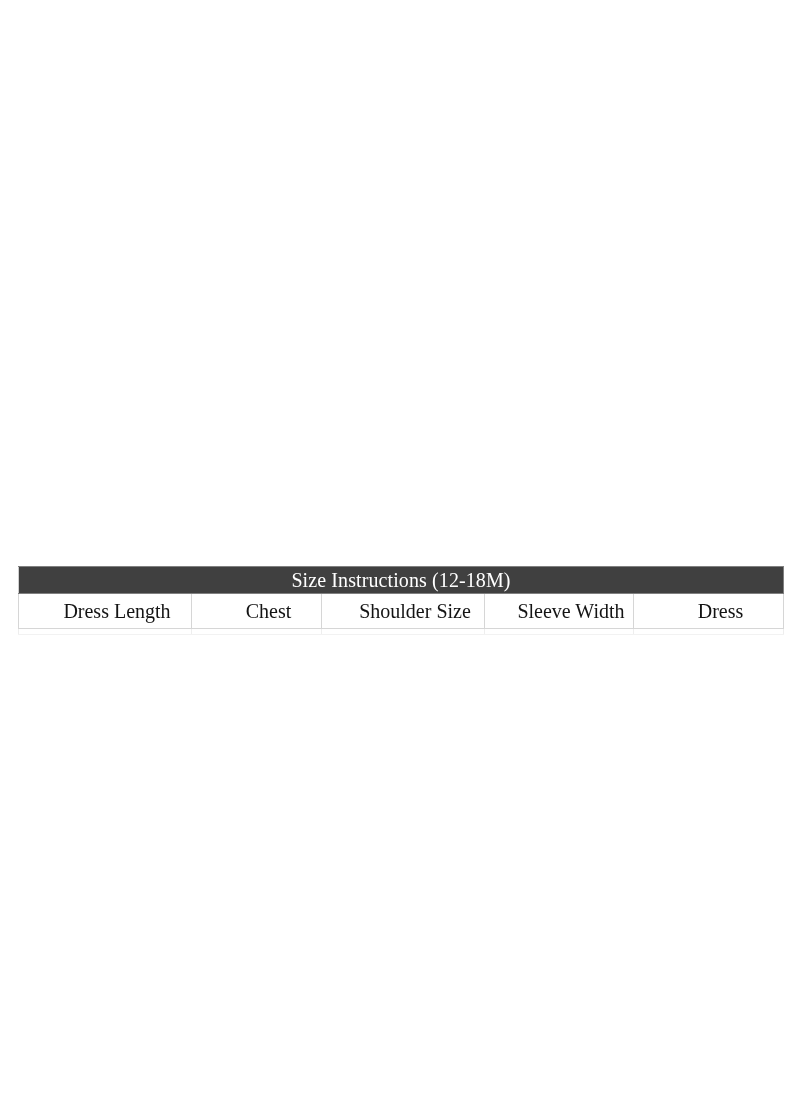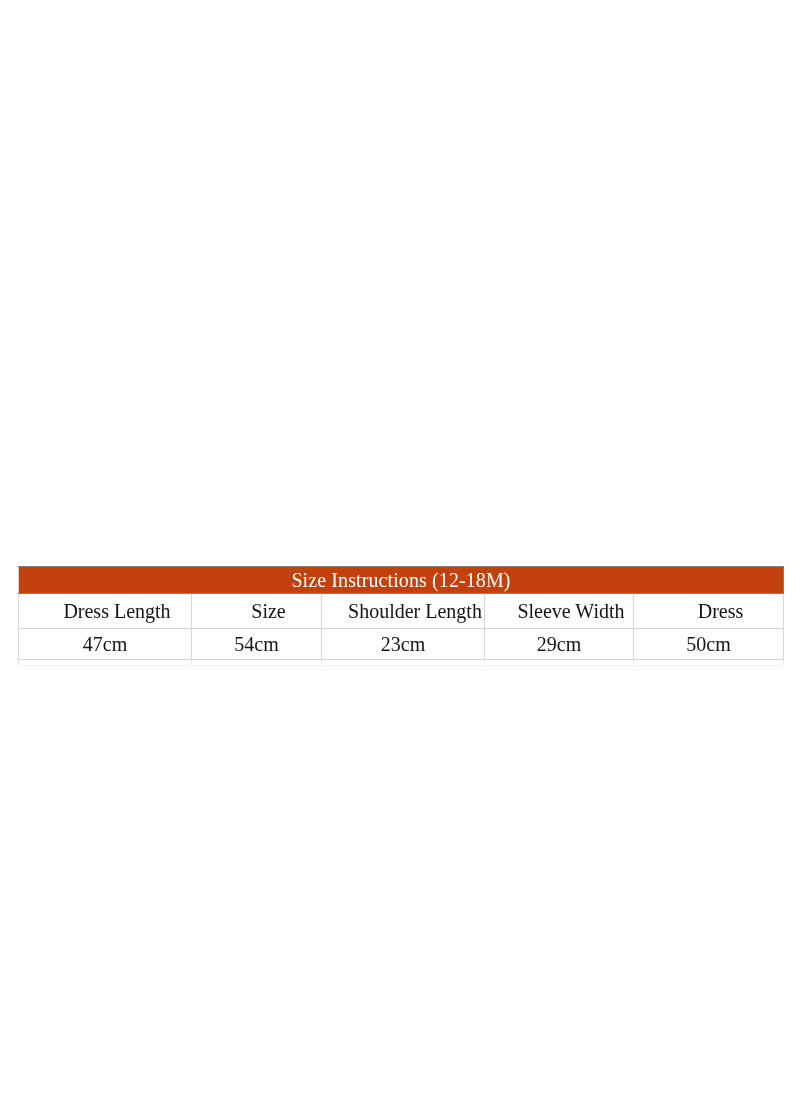--- a/index.html
+++ b/index.html
@@ -33,21 +33,21 @@
   table.size-table td {
     border: 1px solid #d6d6d6;
     text-align: center;
     vertical-align: middle;
     color: #141414;
     padding: 0;
   }
 
   
   tr.title-row td.title-cell {
-    background: #c2410c;
+    background: #404040;
     color: #ffffff;
     font-size: 20px;
     height: 26px;
     line-height: 26px;
     border-color: #808080;
     border-left-color: #cfcfcf;
     letter-spacing: 0.1px;
   }
 
   
@@ -95,31 +95,24 @@
         <col class="c2">
         <col class="c3">
         <col class="c4">
     </colgroup>
     <tbody>
       <tr class="title-row">
         <td class="title-cell" colspan="5">Size Instructions (12-18M)</td>
       </tr>
       <tr class="head-row">
         <td>Dress Length</td>
-        <td>Size</td>
-        <td>Shoulder Length</td>
+        <td>Chest</td>
+        <td>Shoulder Size</td>
         <td>Sleeve Width</td>
         <td>Dress</td>
-      </tr>
-      <tr class="value-row">
-        <td>47cm</td>
-        <td>54cm</td>
-        <td>23cm</td>
-        <td>29cm</td>
-        <td>50cm</td>
       </tr>
       <tr class="tail-row">
         <td></td>
         <td></td>
         <td></td>
         <td></td>
         <td></td>
       </tr>
     </tbody>
   </table>

